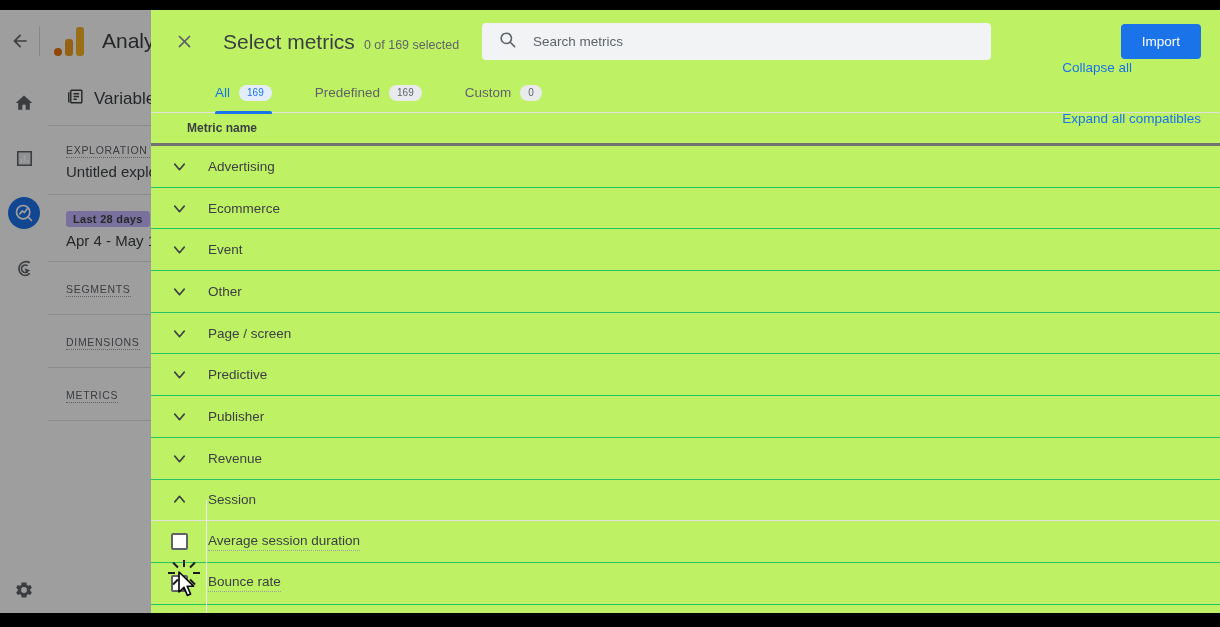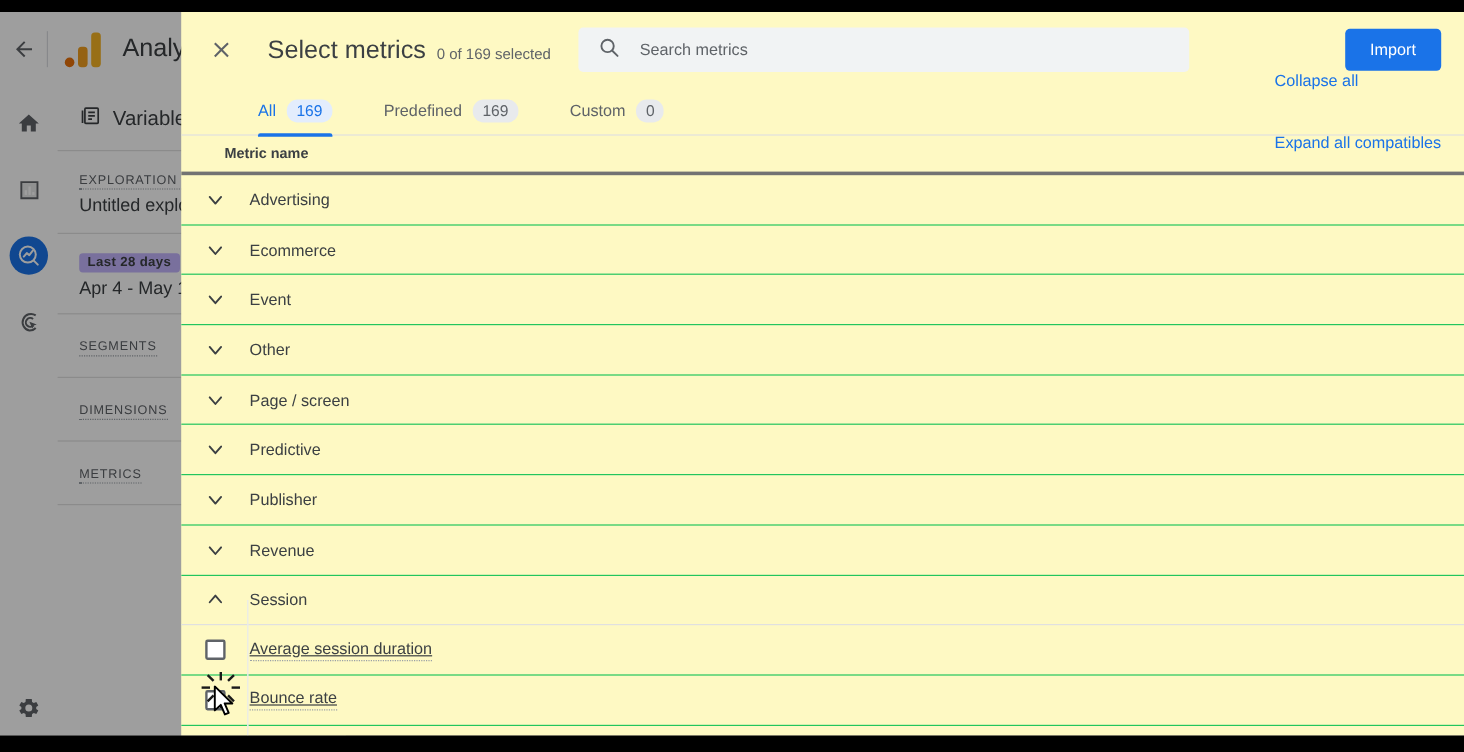--- a/index.html
+++ b/index.html
@@ -85,21 +85,21 @@
 
   
   #scrim {
     position: absolute; left: 0; top: 10px; width: 1220px; height: 603px;
     background: rgba(0,0,0,0.38);
   }
 
   
   #modal {
     position: absolute; left: 151px; top: 10px; width: 1069px; height: 603px;
-    background: #fef9c3; overflow: hidden;
+    background: #bef264; overflow: hidden;
   }
   .m-header { height: 63px; display: flex; align-items: center; }
   .m-close {
     width: 34px; height: 34px; margin-left: 16px;
     display: flex; align-items: center; justify-content: center; color: #5f6368;
   }
   .m-title {
     margin-left: 22px; font-size: 21px; color: #3c4043; white-space: nowrap;
   }
   .m-count {
@@ -126,21 +126,21 @@
     height: 40px; display: flex; align-items: center;
     border-bottom: 1px solid #e0e0e0; padding-left: 64px; padding-right: 19px;
   }
   .m-tab {
     display: flex; align-items: center; gap: 9px; height: 40px;
     margin-right: 43px; font-size: 13.5px; color: #5f6368; position: relative;
     cursor: pointer;
   }
   .m-tab.active { color: #1a73e8; }
   .m-tab .tbadge {
-    font-size: 13px; background: #e8eaed; color: #5f6368;
+    font-size: 10px; background: #e8eaed; color: #5f6368;
     border-radius: 9px; padding: 2px 8px; line-height: 1.2;
   }
   .m-tab.active .tbadge { background: #e3edfd; color: #1a73e8; }
   .m-tab.active::after {
     content: ""; position: absolute; left: 0; right: 0; bottom: -1px;
     height: 3px; background: #1a73e8; border-radius: 2px 2px 0 0;
   }
   .m-links { margin-left: auto; display: flex; gap: 36px; flex-direction: column; }
   .m-link { font-size: 13.5px; color: #1a73e8; cursor: pointer; white-space: nowrap; }
 
@@ -168,21 +168,21 @@
 
   .m-row.child .cbcell {
     width: 57px; display: flex; align-items: center; justify-content: center;
   }
   .cbox {
     width: 17px; height: 17px; border: 2px solid #5f6368; border-radius: 2px;
     background: #fff; cursor: pointer;
   }
   .m-row.child .mname {
     font-size: 13.5px; color: #3c4043;
-    border-bottom: 1px dotted #9aa0a6; padding-bottom: 2px; cursor: pointer; text-decoration: underline;
+    border-bottom: 1px dotted #9aa0a6; padding-bottom: 2px; cursor: pointer;
   }
   .m-row.child::before {
     content: ""; position: absolute; left: 55px; top: -1px; bottom: -1px; width: 1px;
     background: #e8eaed;
   }
 
   
   #cursor-layer { position: absolute; left: 0; top: 0; width: 1220px; height: 627px; pointer-events: none; }
   .burst { position: absolute; }
   .burst i {

